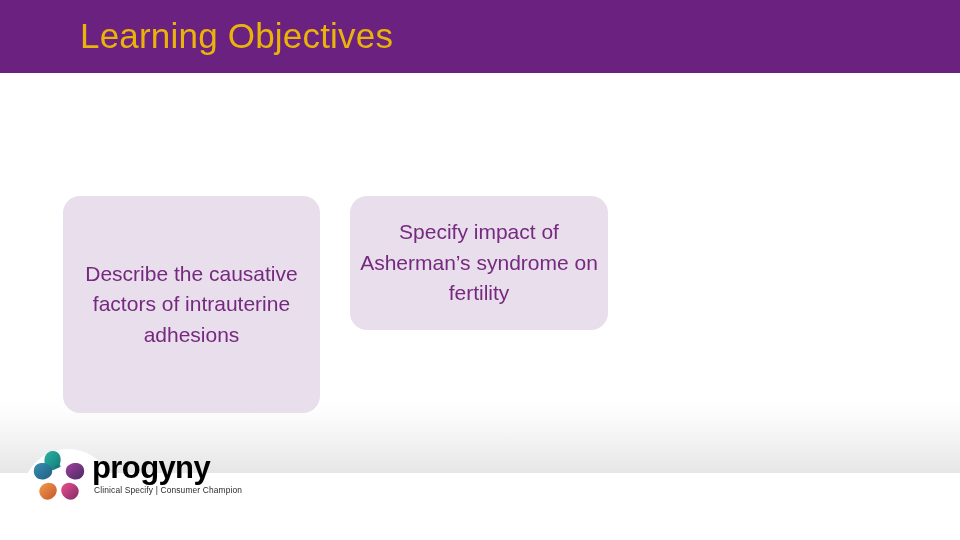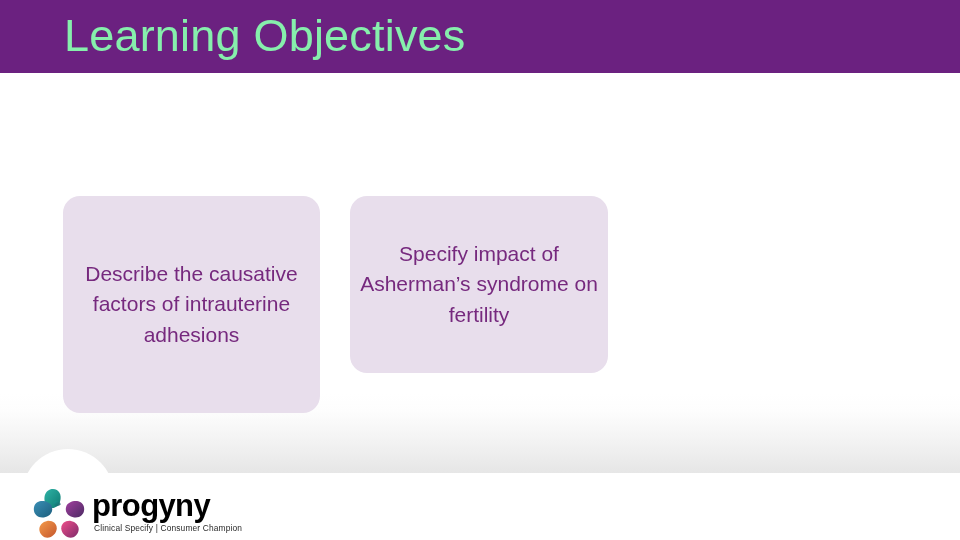--- a/index.html
+++ b/index.html
@@ -25,26 +25,26 @@
   .title-bar {
     position: absolute;
     left: 0;
     top: 0;
     width: 960px;
     height: 73px;
     background: #6B2180;
   }
   .title-text {
     position: absolute;
-    left: 64px;
+    left: 80px;
     top: 13px;
-    font-size: 45px;
+    font-size: 35px;
     line-height: 45px;
     font-weight: 400;
-    color: #86efac;
+    color: #eab308;
     letter-spacing: 0.2px;
     white-space: nowrap;
   }
 
   
   .bottom-gradient {
     position: absolute;
     left: 0;
     top: 394px;
     width: 960px;
@@ -82,28 +82,28 @@
     color: #76297E;
     font-size: 21px;
     line-height: 30.5px;
     font-weight: 400;
     box-sizing: border-box;
     padding: 4px 10px;
   }
   .box span { display: block; }
 
   #box-1 { left: 63px;  top: 196px; width: 257px; height: 217px; }
-  #box-2 { left: 350px; top: 196px; width: 258px; height: 177px; }
+  #box-2 { left: 350px; top: 196px; width: 258px; height: 134px; }
   #box-3 { left: 642px; top: 186px; width: 251px; height: 188px; }
 
   
   .logo {
     position: absolute;
     left: 30px;
-    top: 486px;
+    top: 448px;
     width: 190px;
     height: 54px;
   }
   .logo-mark {
     position: absolute;
     left: 0;
     top: 0;
     width: 58px;
     height: 54px;
   }

